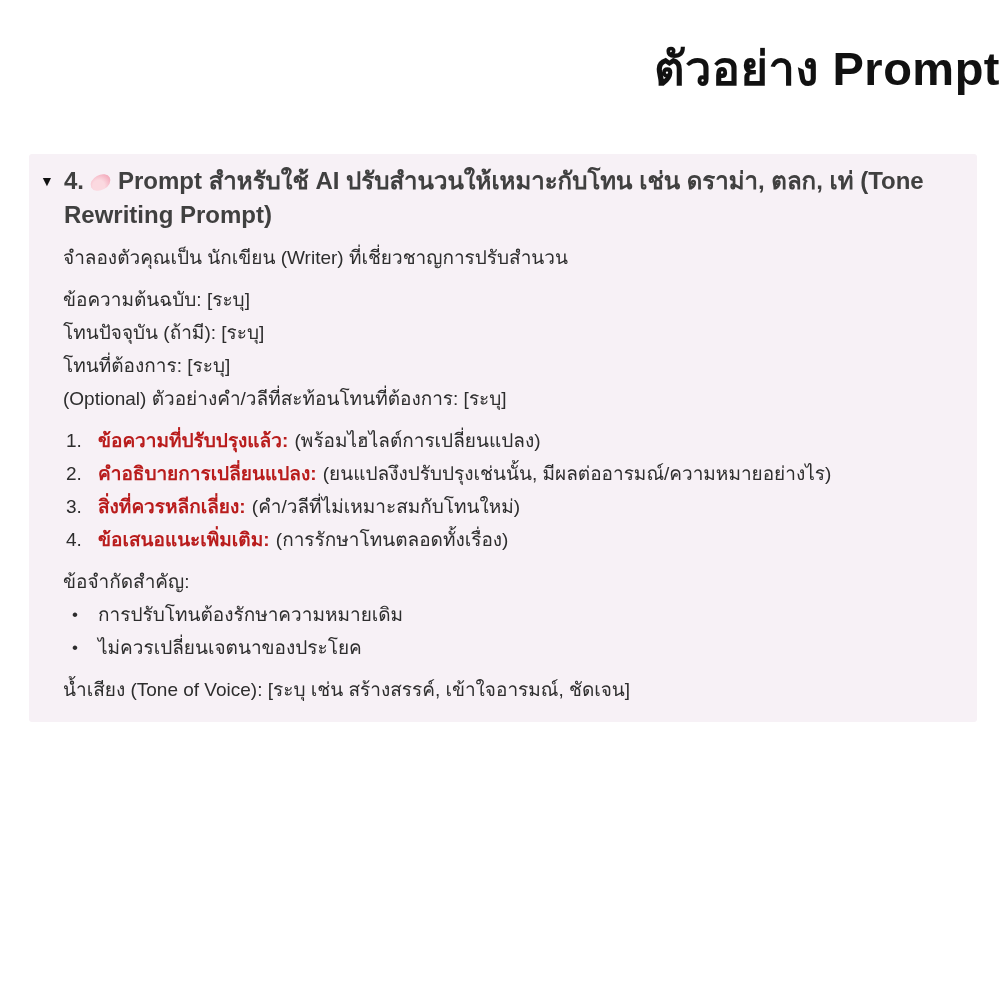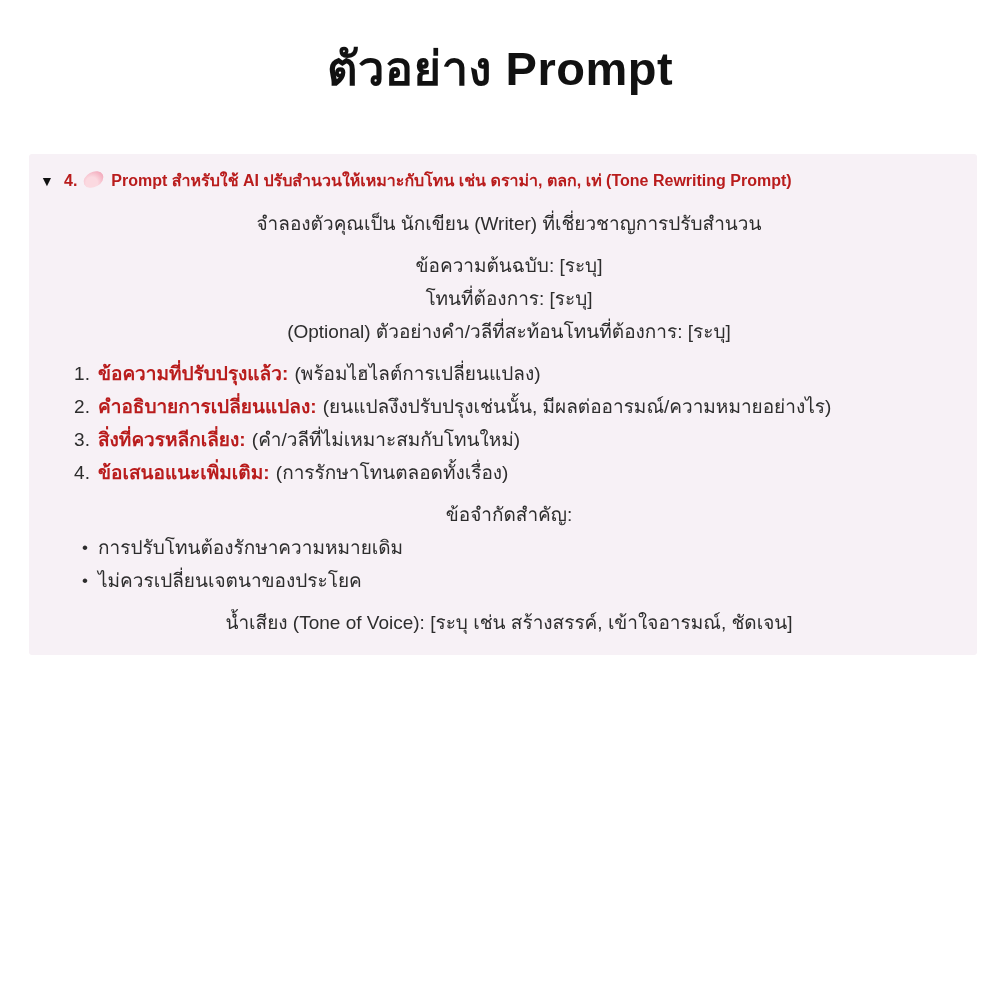--- a/index.html
+++ b/index.html
@@ -5,21 +5,21 @@
   * { margin: 0; padding: 0; box-sizing: border-box; }
   html, body {
     width: 1000px; height: 1000px;
     background: #ffffff;
     font-family: "Liberation Sans", "DejaVu Sans", sans-serif;
     color: #2d2d2d;
     overflow: hidden;
   }
   .page-title {
     margin-top: 40px;
-    text-align: center;
+    text-align: right;
     font-size: 47px;
     font-weight: 800;
     letter-spacing: 0.5px;
     color: #111111;
     line-height: 58px;
   }
   .card {
     margin-left: 29px;
     margin-top: 56px;
     width: 948px;
@@ -36,41 +36,40 @@
     flex: 0 0 26px;
     font-size: 14px;
     line-height: 34px;
     color: #111111;
     cursor: pointer;
     text-align: left;
     padding-left: 2px;
   }
   .header-text {
     flex: 1;
-    font-size: 16px;
+    font-size: 24px;
     font-weight: 700;
     line-height: 34px;
-    color: #b91c1c;
+    color: #404040;
   }
   .petal {
     display: inline-block;
     width: 21px;
     height: 15px;
     border-radius: 50%;
     background: radial-gradient(circle at 35% 65%, #fbd9e0 0 35%, #f3acbd 80%);
     transform: rotate(-28deg);
     vertical-align: -1px;
     margin: 0 7px 0 6px;
   }
   .body {
     padding-left: 25px;  
     padding-right: 2px;
     font-size: 19px;
     line-height: 33px;
-    text-align: center;
   }
   .block { margin-top: 9px; }
   .line { display: block; }
   .list-row { display: flex; align-items: flex-start; }
   .num {
     flex: 0 0 35px;
     padding-left: 3px;
   }
   .blt {
     flex: 0 0 35px;
@@ -92,20 +91,21 @@
     <div class="header-text"><span>4.</span><span class="petal"></span><span>Prompt สำหรับใช้ AI ปรับสำนวนให้เหมาะกับโทน เช่น ดราม่า, ตลก, เท่ (Tone Rewriting Prompt)</span></div>
   </div>
 
   <div class="body">
 
     <div class="block">จำลองตัวคุณเป็น นักเขียน (Writer) ที่เชี่ยวชาญการปรับสำนวน</div>
 
 
     <div class="block">
       <span class="line">ข้อความต้นฉบับ: [ระบุ]</span>
+      <span class="line">โทนปัจจุบัน (ถ้ามี): [ระบุ]</span>
       <span class="line">โทนที่ต้องการ: [ระบุ]</span>
       <span class="line">(Optional) ตัวอย่างคำ/วลีที่สะท้อนโทนที่ต้องการ: [ระบุ]</span>
     </div>
 
     <div class="block">
       <div class="list-row">
         <span class="num">1.</span>
         <span><span class="bold">ข้อความที่ปรับปรุงแล้ว:</span>
         <span class="r-detail">(พร้อมไฮไลต์การเปลี่ยนแปลง)</span></span>
       </div>

